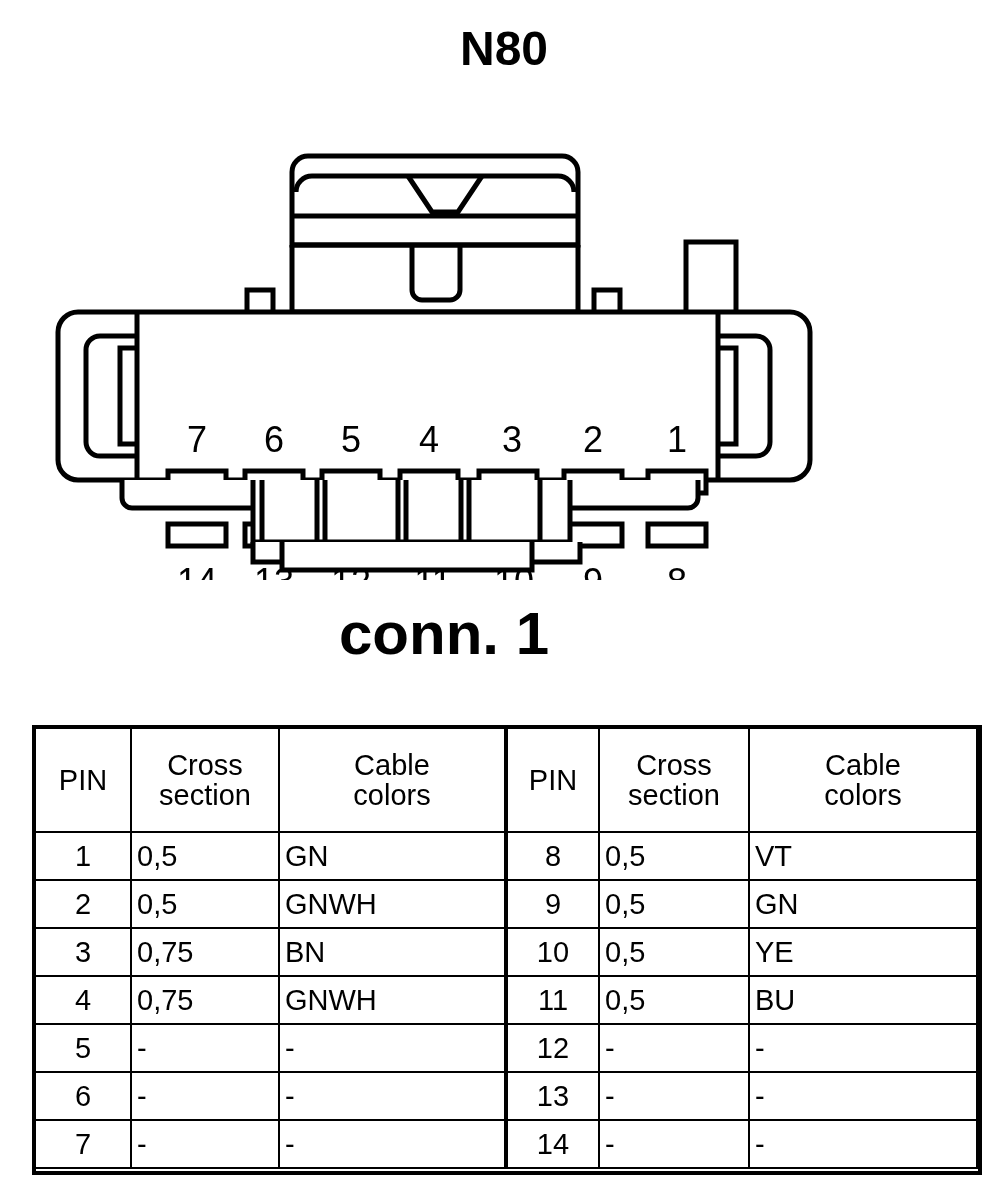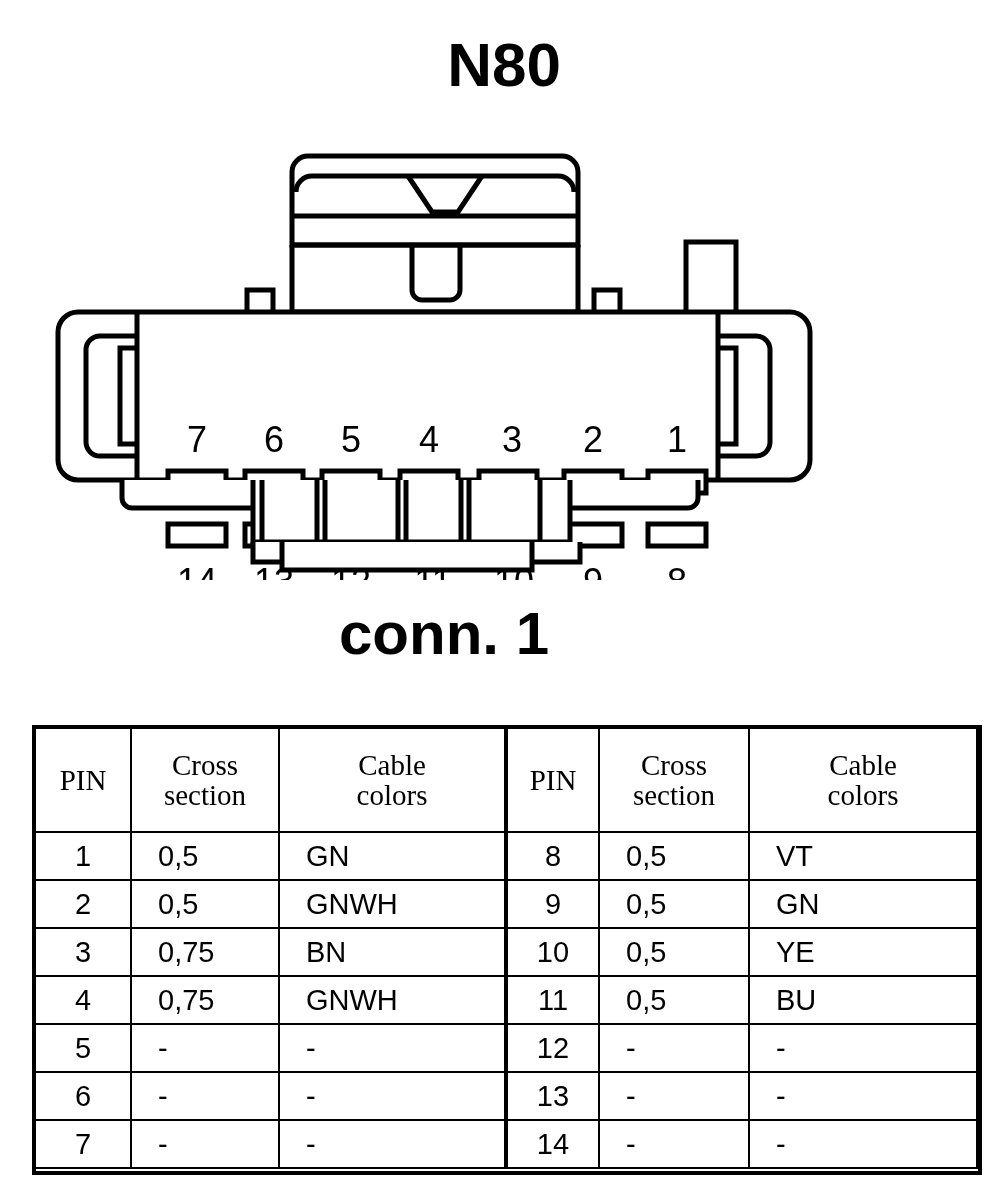--- a/index.html
+++ b/index.html
@@ -14,24 +14,24 @@
     position: relative;
     font-family: "Liberation Sans", sans-serif;
     color: #000000;
     overflow: hidden;
   }
 
   
   #page-title {
     position: absolute;
     left: 0;
-    top: 28px;
+    top: 12px;
     width: 1008px;
     text-align: center;
-    font-size: 62px;
+    font-size: 48px;
     font-weight: bold;
     letter-spacing: 0px;
     line-height: 74px;
   }
 
   
   #connector-figure {
     position: absolute;
     left: 0;
     top: 130px;
@@ -79,33 +79,32 @@
     border: 2px solid #000000;
     padding: 0;
     vertical-align: middle;
     line-height: 1.04;
   }
   table.pinout thead th {
     text-align: center;
     font-weight: normal;
     height: 98px;
     padding: 2px 6px;
-    font-family: Liberation Serif, serif;
   }
   table.pinout thead th.hdr-two-line span { display: block; }
 
   table.pinout tbody td {
     height: 46px;
   }
   table.pinout td.pin-cell {
     text-align: center;
   }
   table.pinout td.val-cell {
     text-align: left;
-    padding-left: 26px;
+    padding-left: 5px;
   }
   
   table.pinout .mid-left  { border-right: 4px solid #000000; }
   table.pinout .mid-right { border-left: 4px solid #000000; }
   table.pinout { outline: none; }
   #pinout-table-wrap::after {
     content: "";
     position: absolute;
     left: -2px; top: -2px;
     width: 942px; height: 100%;

